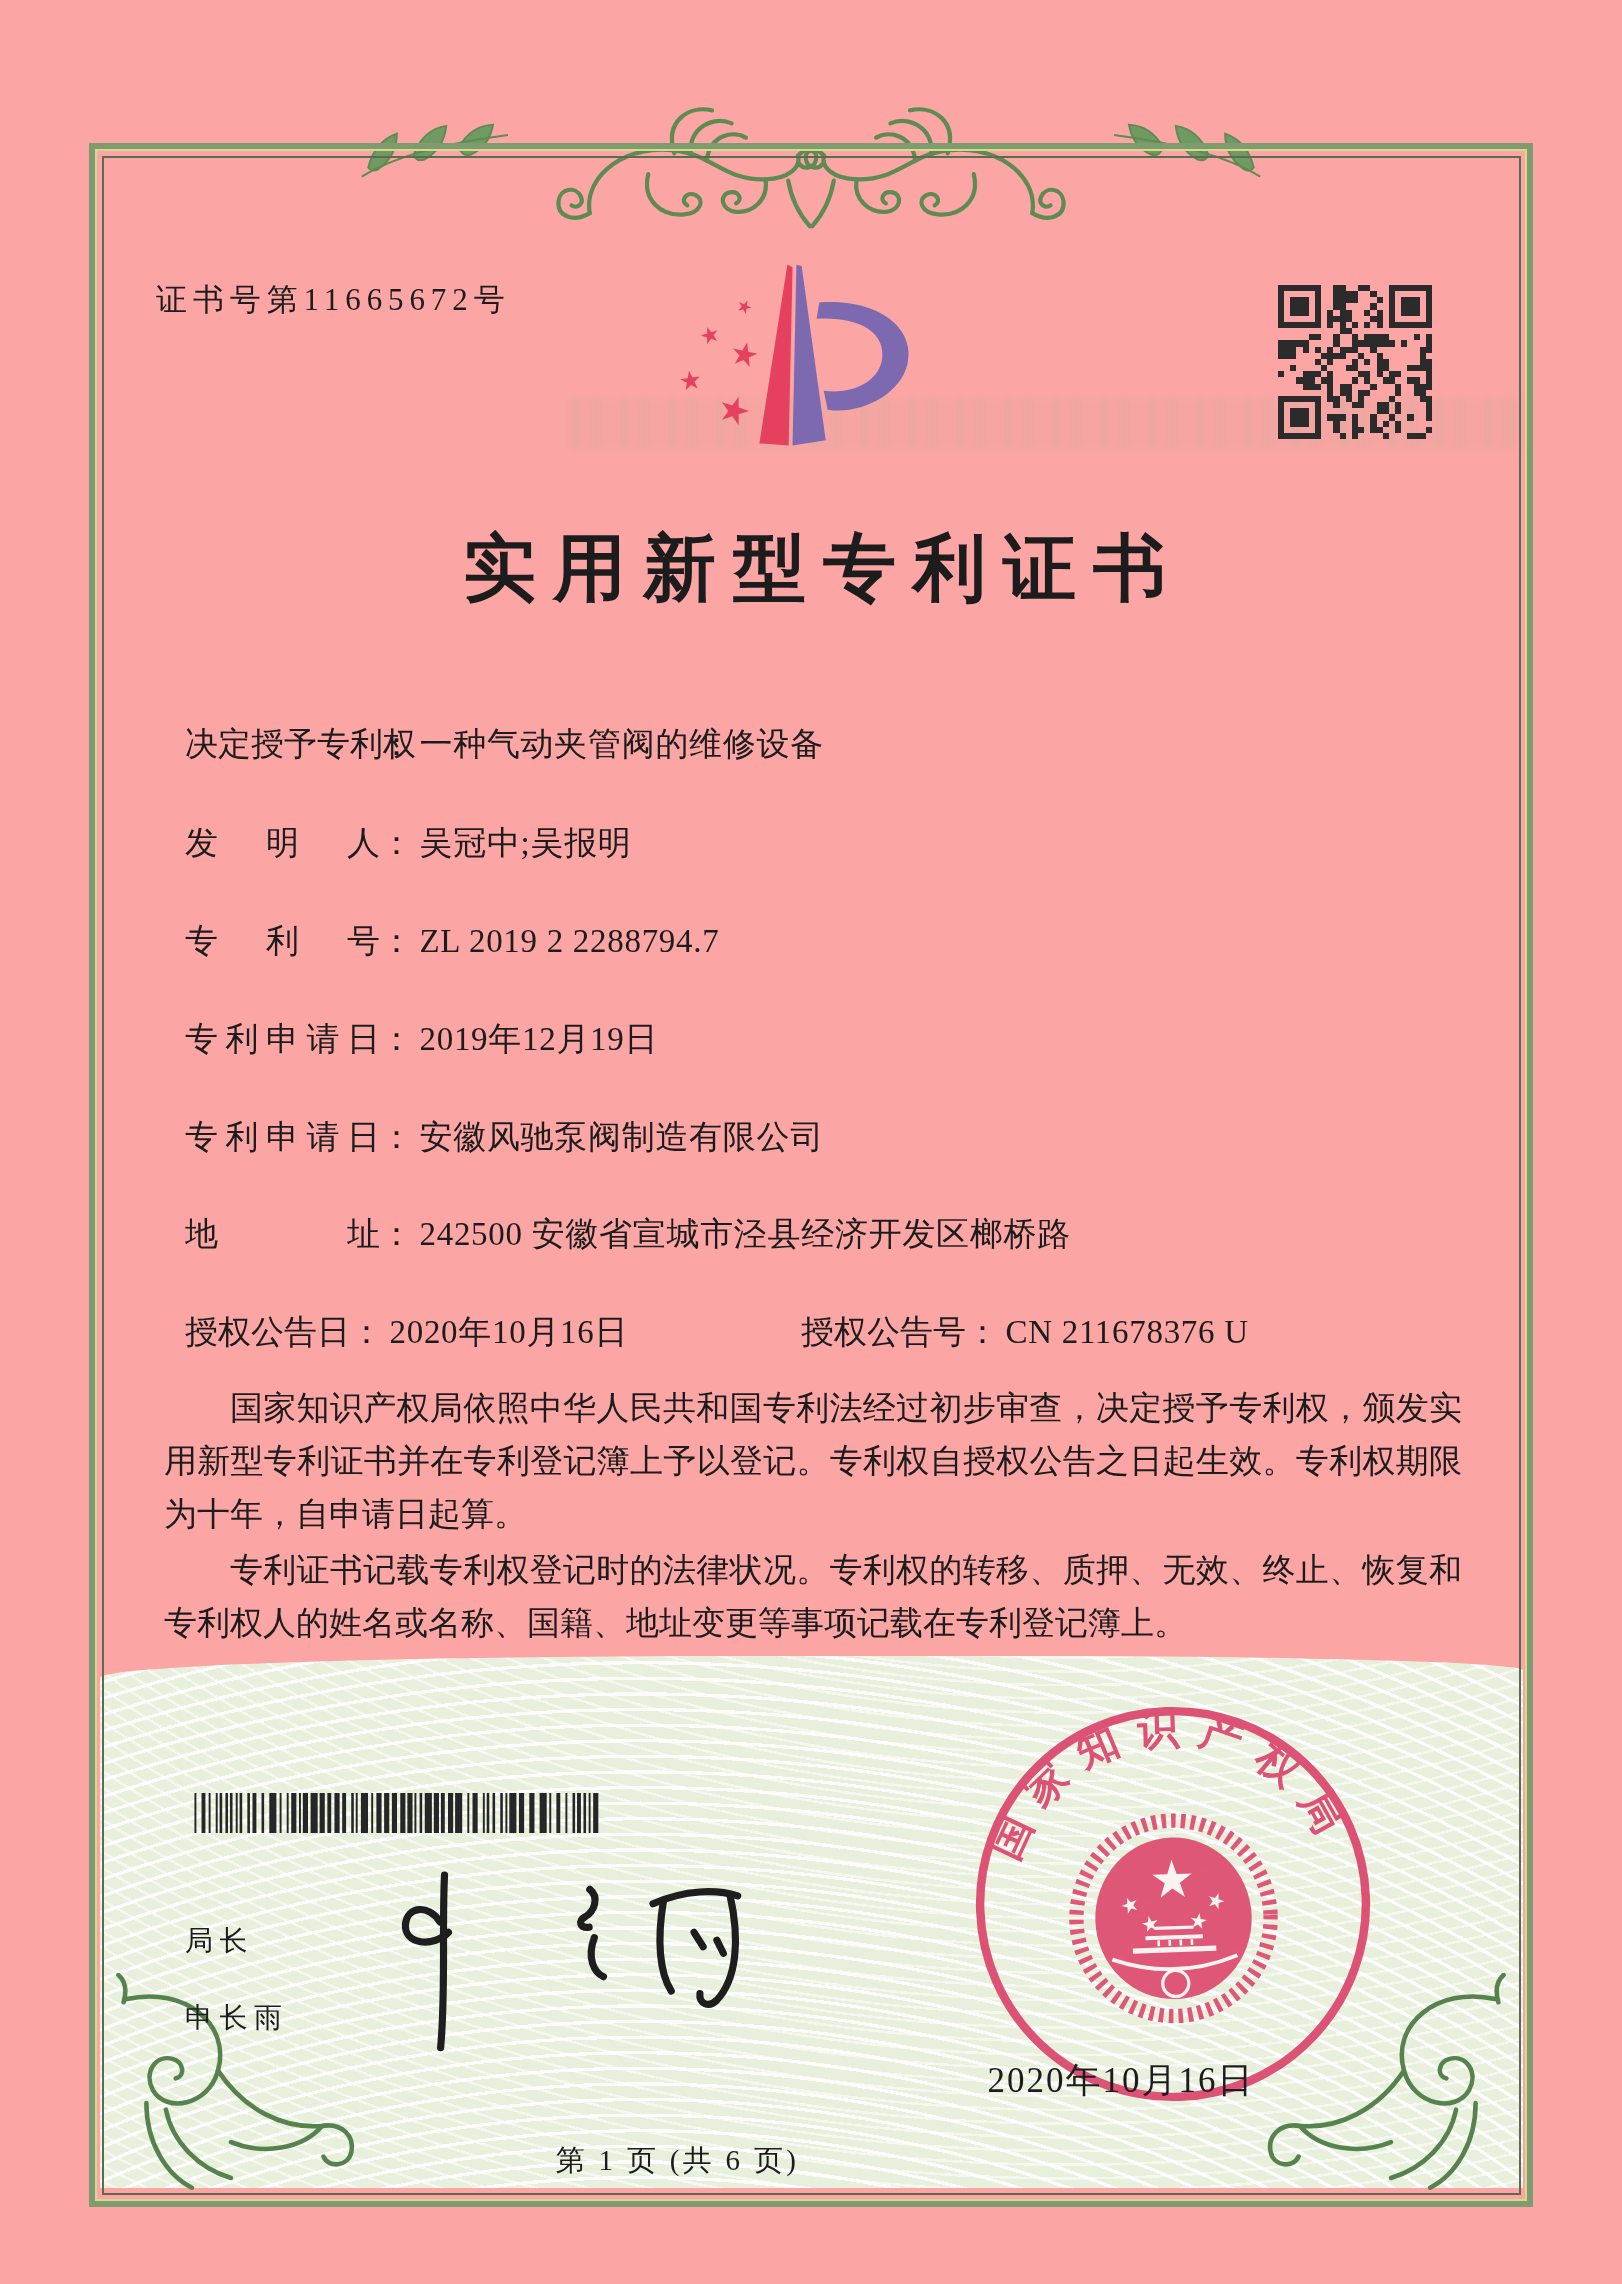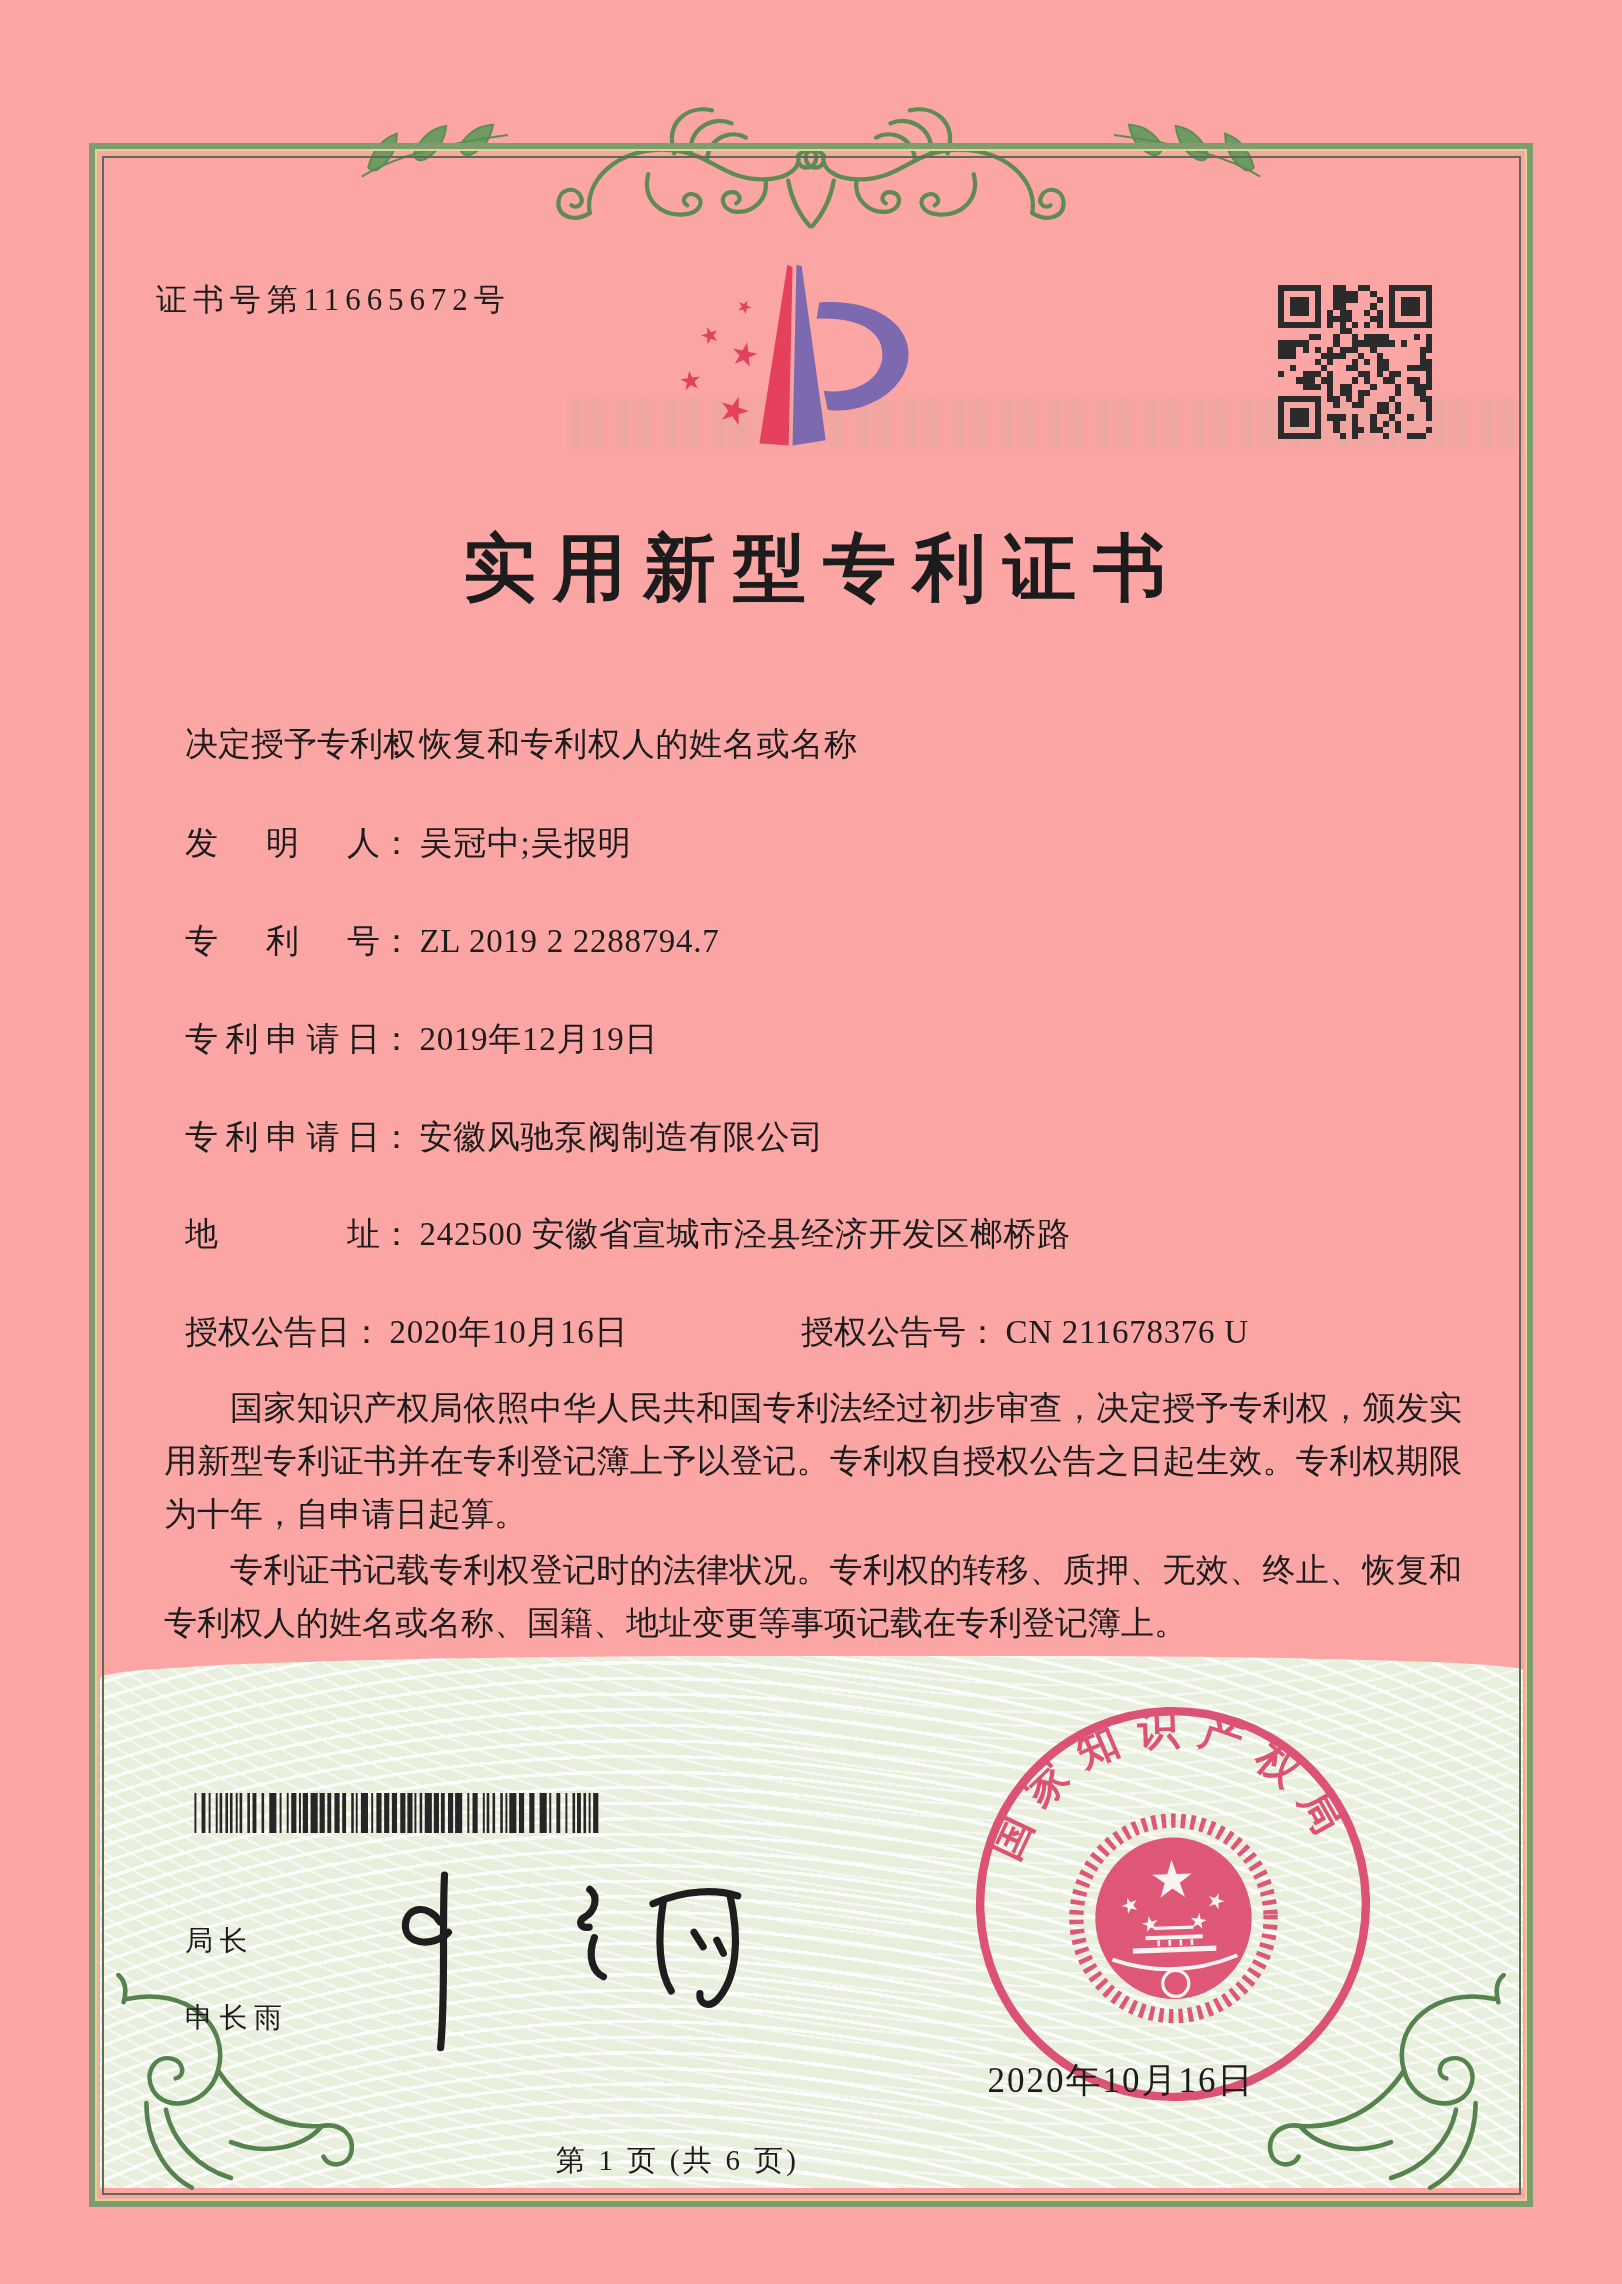--- a/index.html
+++ b/index.html
@@ -415,21 +415,21 @@
         <rect x="17" y="24" width="1" height="1"></rect>
         <rect x="21" y="24" width="1" height="1"></rect>
         <rect x="22" y="24" width="1" height="1"></rect>
         <rect x="23" y="24" width="1" height="1"></rect>
       </g>
     </svg>
 
   <div class="title">实用新型专利证书</div>
 
   <div class="field-row" style="top:722px">
-    <span class="flabel">决定授予专利权</span><span>：</span><span class="fvalue">恢复和专利权人的姓名或名称</span>
+    <span class="flabel">决定授予专利权</span><span>：</span><span class="fvalue">一种气动夹管阀的维修设备</span>
   </div>
   <div class="field-row" style="top:821px">
     <span class="flabel">发明人</span><span>：</span><span class="fvalue">吴冠中;吴报明</span>
   </div>
   <div class="field-row" style="top:919px">
     <span class="flabel">专利号</span><span>：</span><span class="fvalue">ZL 2019 2 2288794.7</span>
   </div>
   <div class="field-row" style="top:1017px">
     <span class="flabel">专利申请日</span><span>：</span><span class="fvalue">2019年12月19日</span>
   </div>

